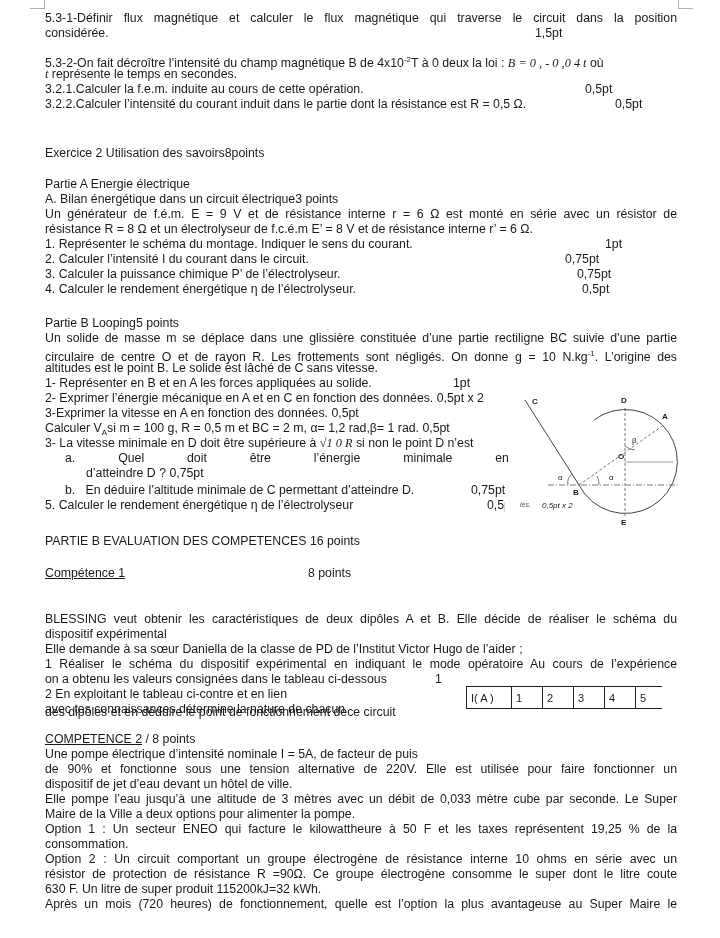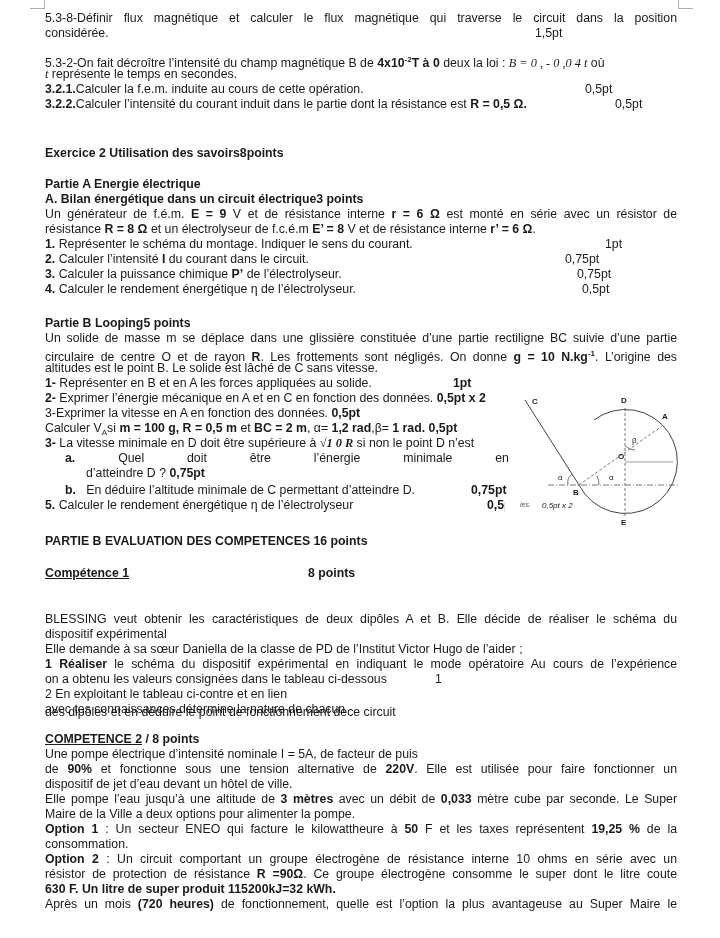--- a/index.html
+++ b/index.html
@@ -3,42 +3,42 @@
 <meta charset="utf-8">
 <style>
   html, body { margin:0; padding:0; background:#ffffff; }
   body { width:720px; height:938px; position:relative; overflow:hidden;
          font-family:"Liberation Sans", sans-serif; color:#1a1a1a; }
   .page-corner-l { position:absolute; left:30px; top:0; width:14px; height:8px; border-right:1px solid #b0b0b0; border-bottom:1px solid #b0b0b0; }
   .page-corner-r { position:absolute; left:678px; top:0; width:14px; height:8px; border-left:1px solid #b0b0b0; border-bottom:1px solid #b0b0b0; }
   .doc { position:absolute; left:45px; top:9px; width:632px; font-size:12.3px; line-height:15.2px; }
   .ln { position:absolute; left:0; white-space:nowrap; }
   .just { text-align:justify; text-align-last:justify; width:632px; }
-  .b { font-weight:bold; }
+  .b { font-weight:normal; }
   .u { text-decoration:underline; }
   .pt { position:absolute; white-space:nowrap; }
   .it { font-family:"Liberation Serif", serif; font-style:italic; }
   .diagram { position:absolute; left:520px; top:388px; width:200px; height:150px; }
   table.data { position:absolute; left:466px; top:686px; border-collapse:collapse; font-size:11px; }
   table.data td { border:1.3px solid #222; height:21px; padding:0 4px; text-align:left; }
   table.data td.h { width:36px; }
   table.data td.c { width:22px; }
   table.data td.last { border-right:none; width:18px; }
   sup { font-size:8px; }
   sub { font-size:8px; }
 </style>
 </head>
 <body>
 
 <div class="page-corner-l"></div>
 <div class="page-corner-r"></div>
 
 <div class="doc">
 
-  <div class="ln just" style="top:2px">5.3-8-Définir flux magnétique et calculer le flux magnétique qui traverse le circuit dans la position</div>
+  <div class="ln just" style="top:2px">5.3-1-Définir flux magnétique et calculer le flux magnétique qui traverse le circuit dans la position</div>
   <div class="ln" style="top:17px">considérée.</div>
   <div class="pt" style="top:17px;left:490px">1,5pt</div>
 
   <div class="ln" style="top:43px">
     <span>5.3-2-On fait décroître l’intensité du champ magnétique B  de </span><span class="b">4x10</span><sup class="b">-2</sup><span class="b">T à </span><span class="b">0</span><span> deux la loi : </span><span class="it">B  = 0  , - 0  ,0  4  t</span><span>   où</span>
   </div>
   <div class="ln" style="top:58px">
     <span class="it">t</span><span>   représente le temps en secondes.</span>
   </div>
   <div class="ln" style="top:73px">
@@ -182,14 +182,22 @@
   <span style="position:absolute;left:101px;top:130px;font-size:8px;font-weight:bold">E</span>
   <span style="position:absolute;left:38px;top:85px;font-size:8px">α</span>
   <span style="position:absolute;left:89px;top:85px;font-size:8px">α</span>
   <span style="position:absolute;left:112px;top:48px;font-size:8px">β</span>
   <span style="position:absolute;left:0px;top:113px;font-size:7px;font-style:italic;color:#555">ies.</span>
   <span style="position:absolute;left:22px;top:113px;font-size:8px;font-style:italic">0,5pt x 2</span>
 </div>
 
 <table class="data">
   <tbody>
+      <tr>
+    <td class="h">I( A )</td>
+    <td class="c">1</td>
+    <td class="c">2</td>
+    <td class="c">3</td>
+    <td class="c">4</td>
+    <td class="c last">5</td>
+  </tr>
 </tbody>
   </table>
 
 </body></html>

